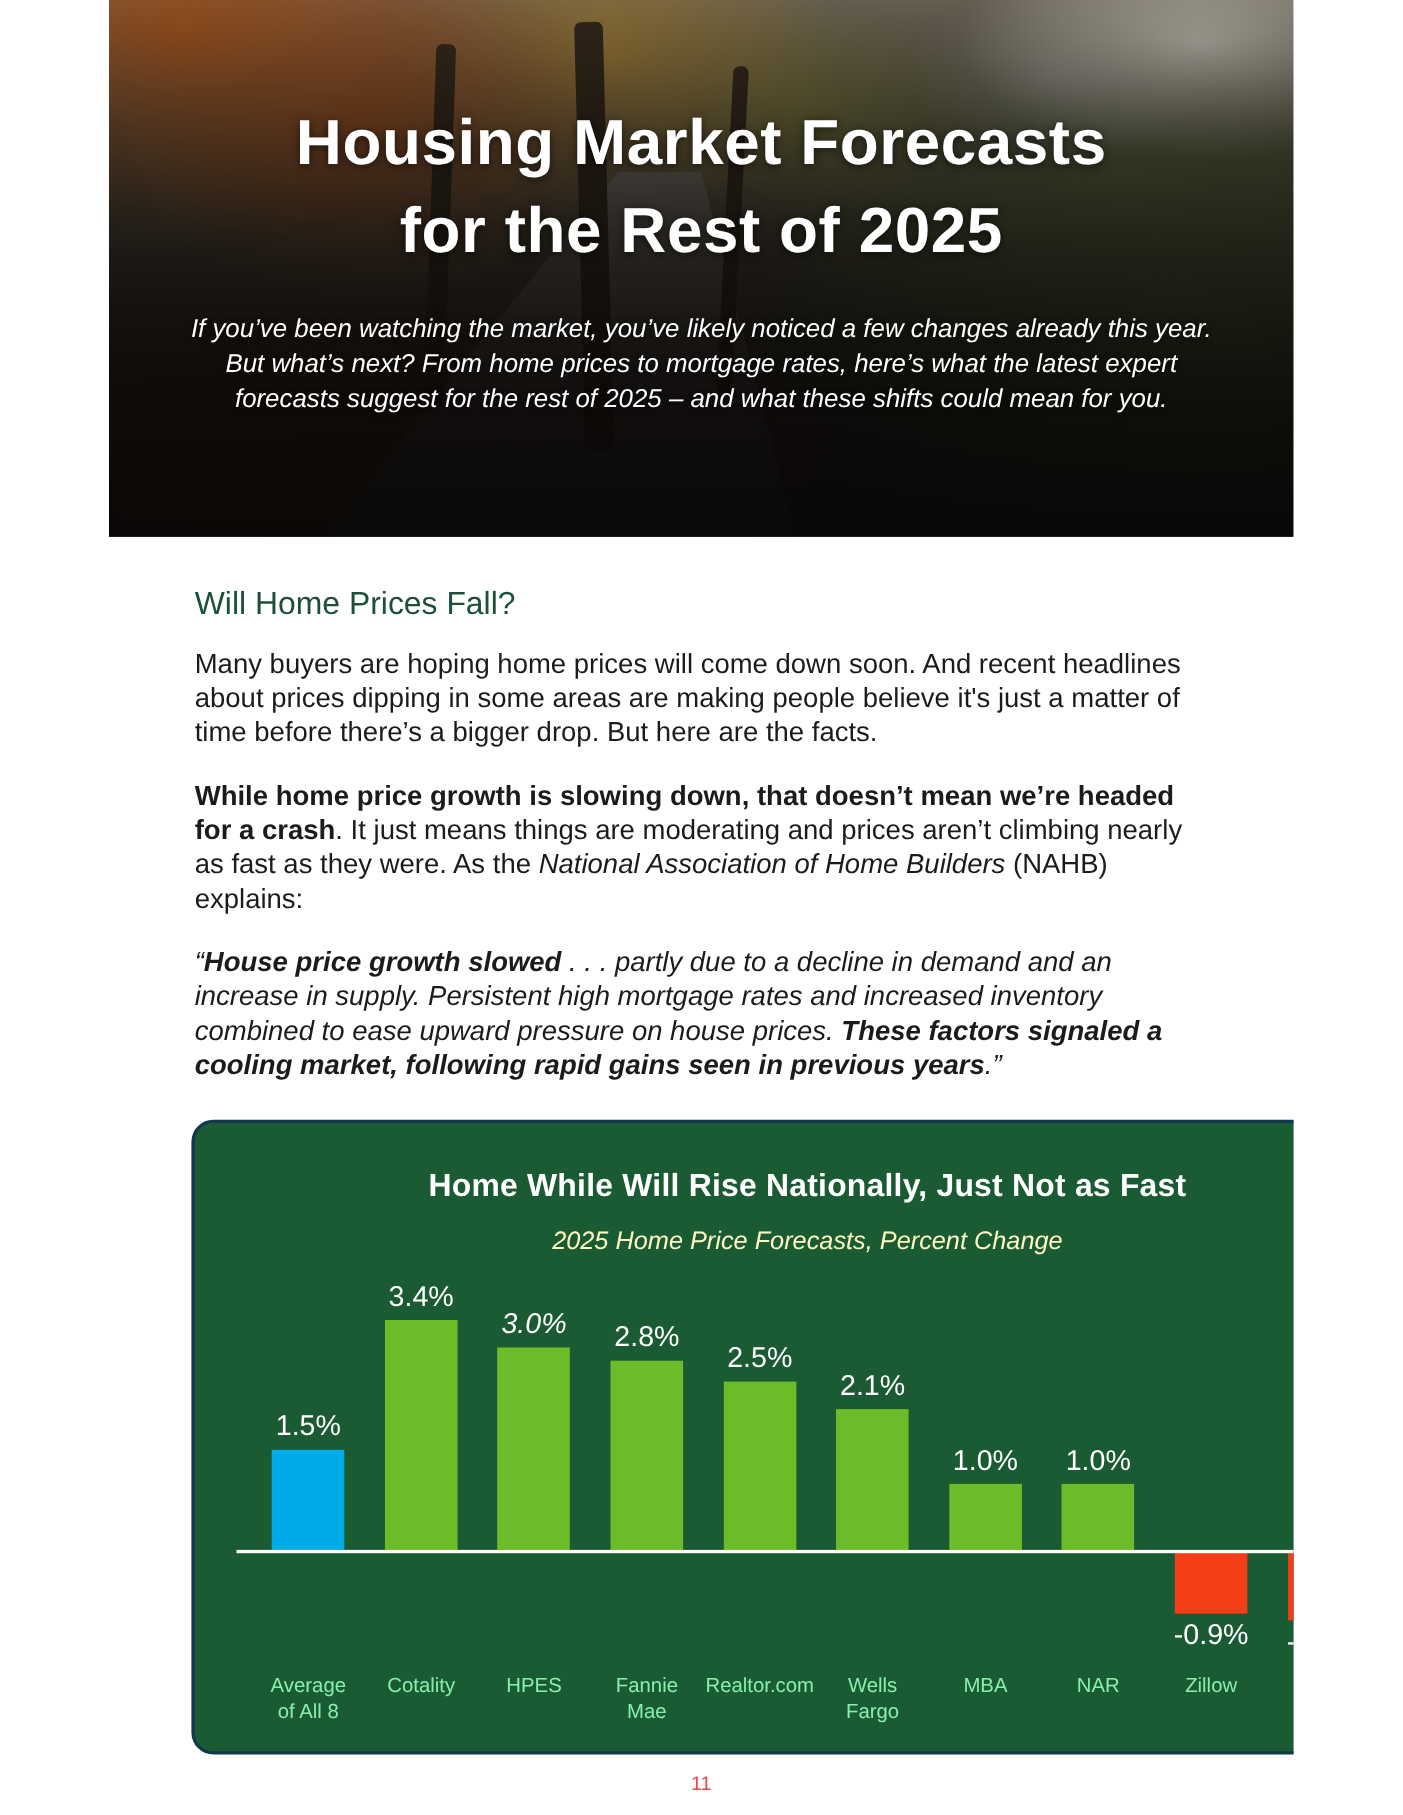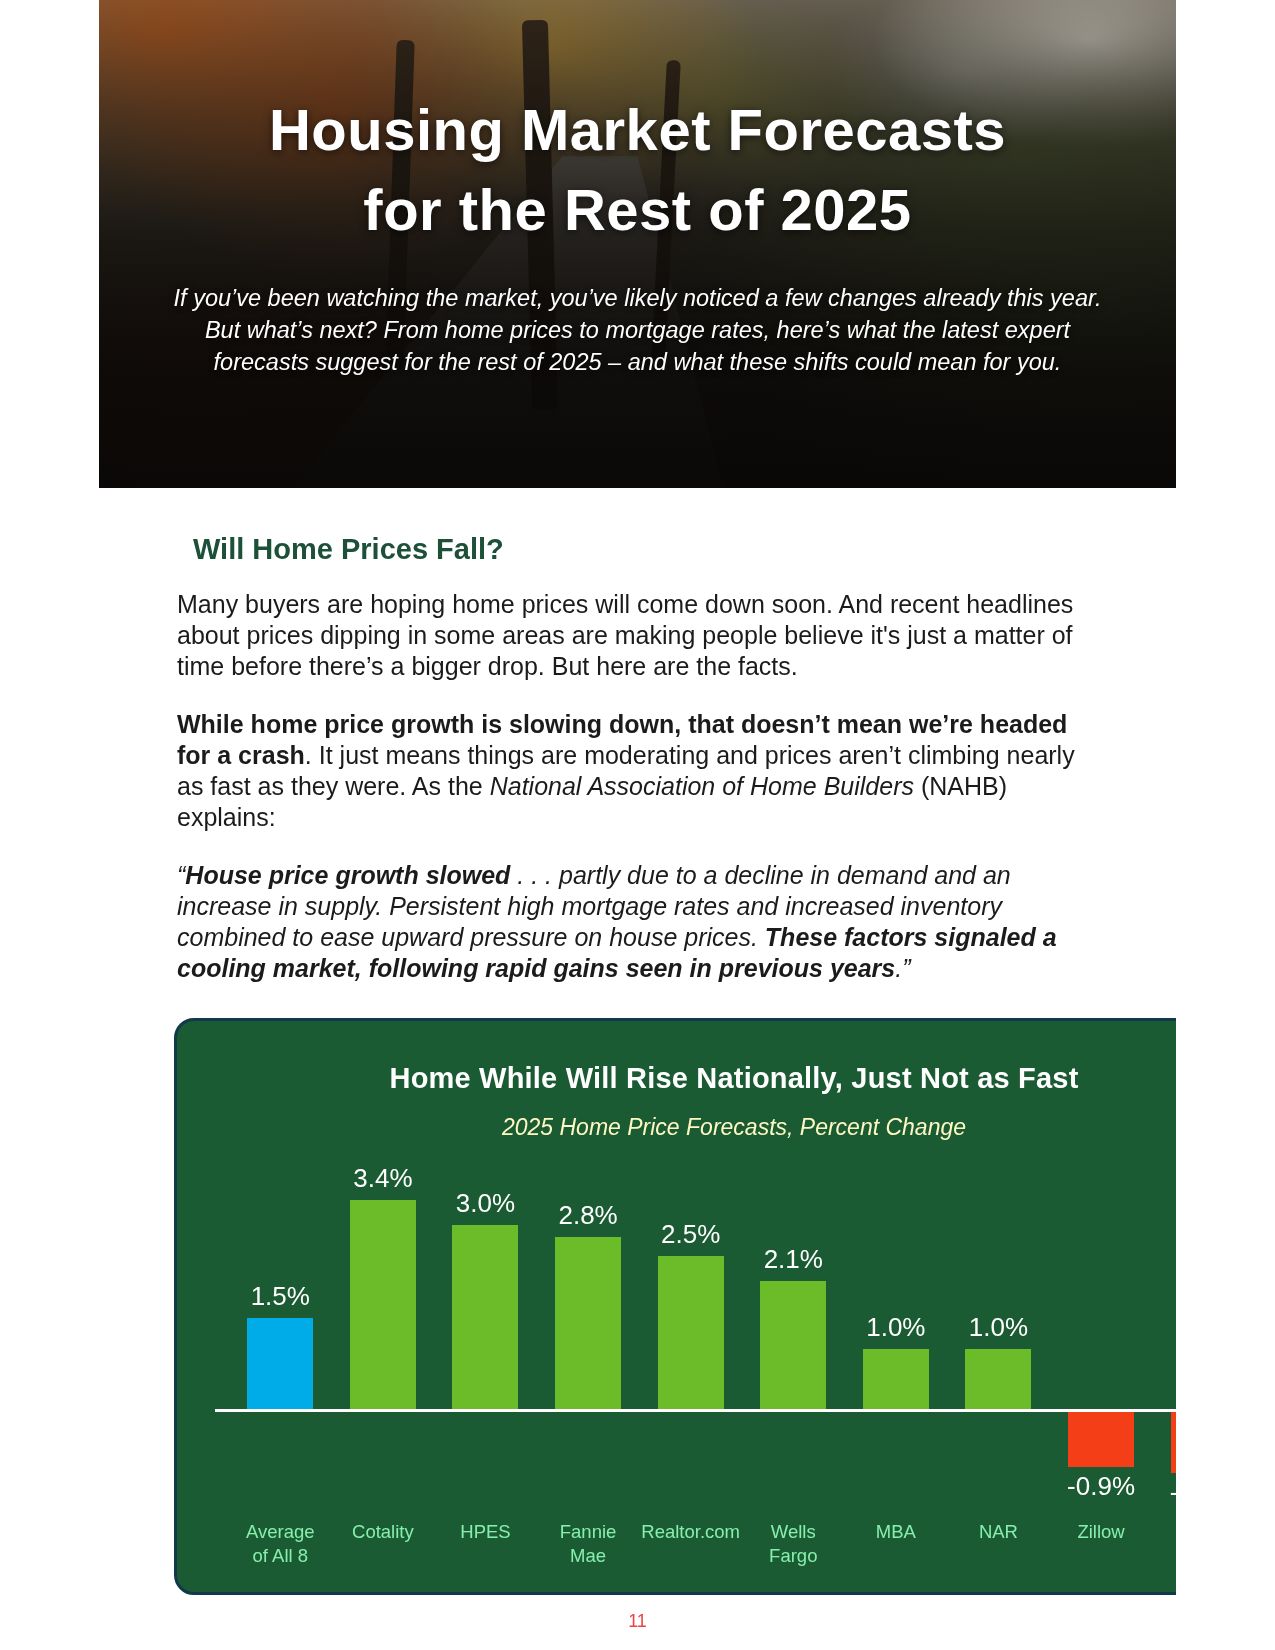--- a/index.html
+++ b/index.html
@@ -35,21 +35,21 @@
     background:linear-gradient(180deg, rgba(14,12,10,0.22) 0%, rgba(14,12,10,0.5) 22%,
       rgba(13,11,9,0.74) 48%, rgba(10,8,7,0.9) 76%, rgba(8,7,6,0.95) 100%); }
   .hero-text { position:absolute; inset:0; text-align:center; color:#ffffff; }
   .hero-title { padding-top:90px; font-size:58px; font-weight:bold; line-height:1.38;
     letter-spacing:0.5px; text-shadow:0 2px 9px rgba(0,0,0,0.6); }
   .hero-sub { margin-top:32px; font-style:italic; font-size:23.5px; line-height:1.37;
     text-shadow:0 1px 6px rgba(0,0,0,0.7); }
 
   
   .content { margin:0 78px; }
-  .section-heading { margin:44px 0 0 16px; font-size:29px; line-height:1.2; font-weight:bold; color:#1c5038; }
+  .section-heading { margin:44px 0 0 0; font-size:29px; line-height:1.2; font-weight:normal; color:#1c5038; }
   .para { margin:22px 0 0 0; font-size:25px; line-height:31px; max-width:1040px; }
   .para + .para { margin-top:27px; }
   .para-quote { font-style:italic; }
   .b { font-weight:bold; }
   .i { font-style:italic; }
 
   
   .chart-panel { position:relative; margin:34px 0 0 75px; width:1120px; height:577px;
     box-sizing:border-box; background:#1b5b33; border:3px solid #10394b; border-radius:20px; color:#ffffff; }
   .chart-title { position:absolute; top:41px; left:0; width:100%; text-align:center;
@@ -111,21 +111,21 @@
           <div class="slot">
             <div class="bar" style="height: 93px; background: rgb(0, 172, 232); bottom: 180px;"></div>
             <div class="bar-value" style="bottom: 279px;">1.5%</div>
           </div>
           <div class="slot">
             <div class="bar" style="height: 211px; background: rgb(108, 187, 40); bottom: 180px;"></div>
             <div class="bar-value" style="bottom: 397px;">3.4%</div>
           </div>
           <div class="slot">
             <div class="bar" style="height: 186px; background: rgb(108, 187, 40); bottom: 180px;"></div>
-            <div class="bar-value" style="bottom: 372px;">3.0%</div>
+            <div class="bar-value" style="bottom: 372px; font-style: italic;">3.0%</div>
           </div>
           <div class="slot">
             <div class="bar" style="height: 174px; background: rgb(108, 187, 40); bottom: 180px;"></div>
             <div class="bar-value" style="bottom: 360px;">2.8%</div>
           </div>
           <div class="slot">
             <div class="bar" style="height: 155px; background: rgb(108, 187, 40); bottom: 180px;"></div>
             <div class="bar-value" style="bottom: 341px;">2.5%</div>
           </div>
           <div class="slot">

